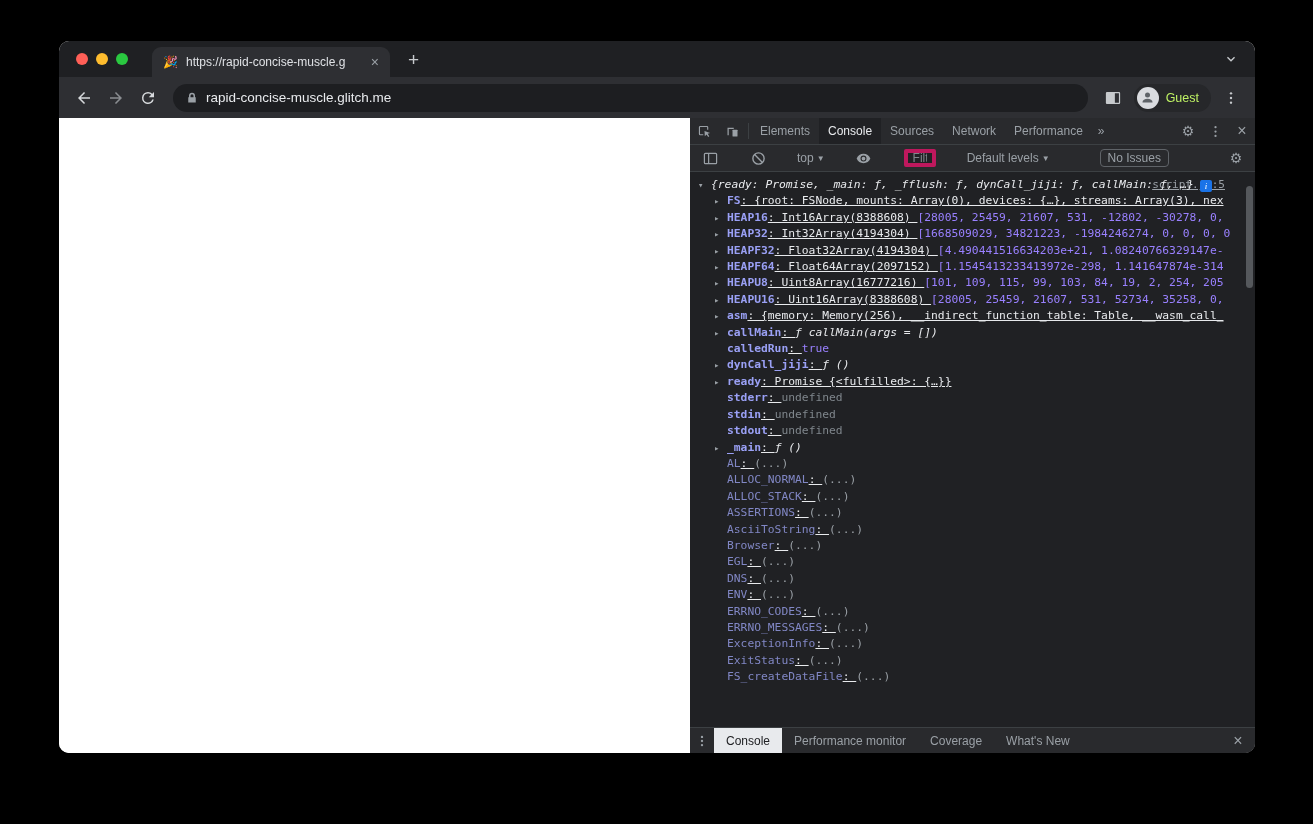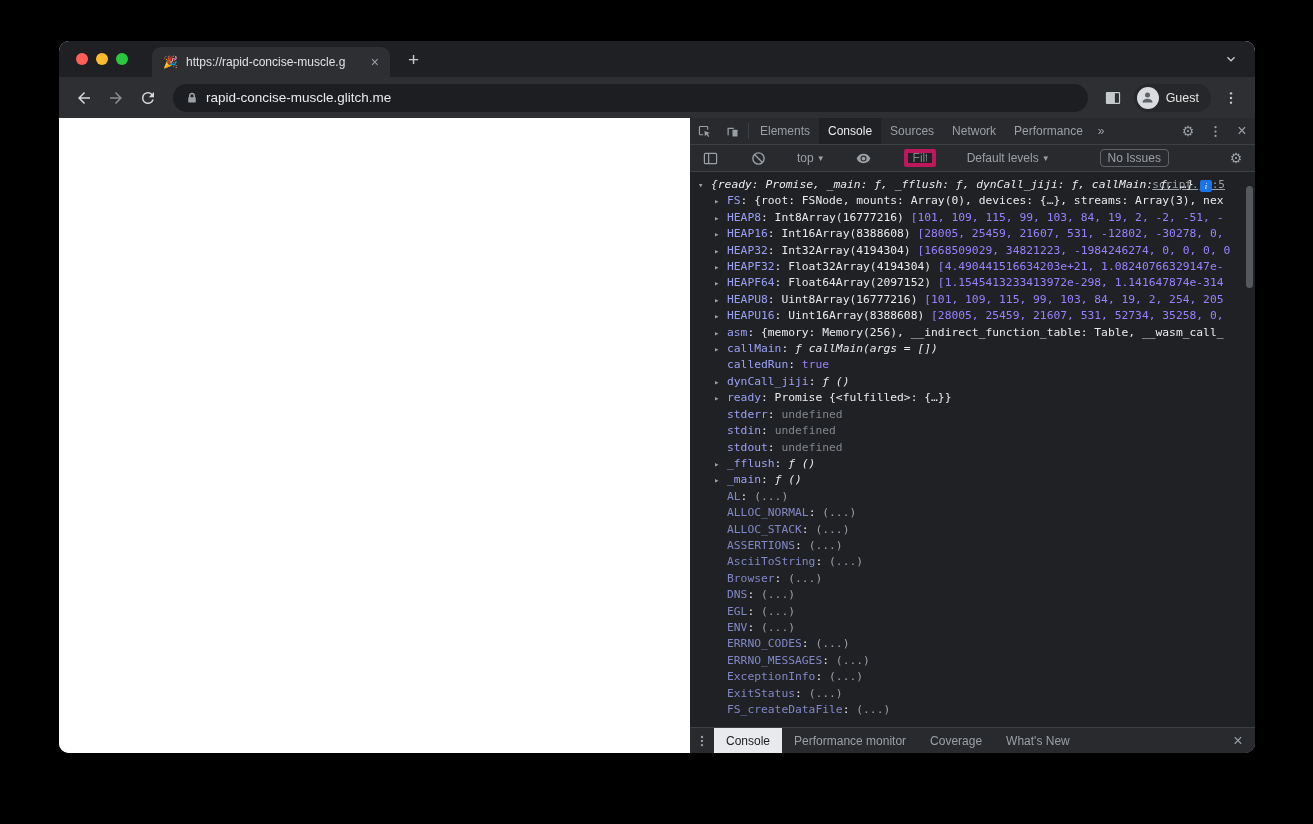--- a/index.html
+++ b/index.html
@@ -33,21 +33,21 @@
   .navbtn svg { width:18px; height:18px; }
   .addressbar { flex:1; height:28px; margin:0 8px; border-radius:14px; background:#1d1e21;
                 display:flex; align-items:center; gap:8px; padding:0 13px; }
   .addressbar svg { width:12px; height:12px; color:#9aa0a6; flex:0 0 auto; }
   .addressbar .url { color:#e8eaed; font-size:13.5px; white-space:nowrap; }
   .sidepanel-btn { width:30px; height:30px; display:flex; align-items:center; justify-content:center; color:#c7cacd; }
   .sidepanel-btn svg { width:18px; height:18px; }
   .profile { height:28px; border-radius:14px; background:#26272a; display:flex; align-items:center; gap:7px; padding:3px 12px 3px 3px; margin:0 4px; }
   .avatar { width:22px; height:22px; border-radius:50%; background:#dadce0; display:flex; align-items:center; justify-content:center; color:#5f6368; }
   .avatar svg { width:15px; height:15px; }
-  .profile .plabel { color:#e5e5e5; font-size:12.5px; }
+  .profile .plabel { color:#bef264; font-size:12.5px; }
   .menu-btn { width:28px; height:28px; display:flex; align-items:center; justify-content:center; color:#c7cacd; }
   .menu-btn svg, .tab-search svg { width:16px; height:16px; }
   
   .content { flex:1; display:flex; min-height:0; }
   .page { flex:1; background:#fff; }
   .devtools { flex:0 0 565px; width:565px; background:#202124; display:flex; flex-direction:column; min-height:0; }
   
   .dt-tabs { flex:0 0 27px; background:#292a2d; border-bottom:1px solid #3c4043;
              display:flex; align-items:stretch; font-size:12px; color:#9aa0a6; }
   .dt-iconbtn { width:28px; display:flex; align-items:center; justify-content:center; color:#9aa0a6; }
@@ -69,23 +69,23 @@
                      color:#e8eaed; font-size:12px; font-family:"Liberation Sans",sans-serif; }
   .filterbox input::placeholder { color:#80868b; }
   .issues { border:1px solid #5f6368; border-radius:4px; padding:1px 7px; white-space:nowrap; color:#9aa0a6; }
   .tb-spacer { flex:1; }
   
   .dt-console { flex:1; position:relative; overflow:hidden; padding:5px 0 0 0;
                 font-family:"DejaVu Sans Mono", monospace; font-size:11.3px; line-height:16.4px; }
   .cline { white-space:pre; overflow:hidden; padding-right:14px; }
   .ind0 { padding-left:8px; } .ind1 { padding-left:24px; }
   .tri { display:inline-block; width:13px; color:#9aa0a6; font-size:9px; }
-  .tk-w { color:#e8eaed; }
+  .tk-w { color:#e8eaed;text-decoration:underline; }
   .tk-f { color:#e8eaed; font-style:italic; }
-  .tk-n { color:#9aa0f5; font-weight:normal; }
+  .tk-n { color:#9aa0f5; font-weight:bold; }
   .tk-nd { color:#8187c5; }
   .tk-v { color:#9980ff; }
   .tk-g { color:#9aa0a6; }
   .tk-u { color:#7f868c; }
   .srclink { float:right; margin-right:16px; color:#9aa0a6; text-decoration:underline; font-size:11px; }
   .badge { display:inline-block; width:12px; height:12px; margin-left:6px; border-radius:2px;
            background:#1a73e8; color:#fff; font-size:9px; line-height:12px; text-align:center;
            font-style:italic; vertical-align:-1px; font-family:"Liberation Serif",serif; }
   .vthumb { position:absolute; right:2px; top:14px; width:7px; height:102px; background:#55585c; border-radius:4px; }
   
@@ -238,45 +238,43 @@
           <span class="dt-vdiv"></span>
           <span class="issues">No Issues</span>
           <span class="tb-spacer"></span>
           <span class="glyphbtn">⚙</span>
         </div>
 
         <div class="dt-console">
           <div class="vthumb"></div>
         <div class="cline ind0"><span class="srclink">script.js:5</span><span class="tri">▾</span><span class="tk-f">{ready: Promise, _main: ƒ, _fflush: ƒ, dynCall_jiji: ƒ, callMain: ƒ, …}</span><span class="badge">i</span></div>
             <div class="cline ind1"><span class="tri">▸</span><span class="tk-n">FS</span><span class="tk-w">: {root: FSNode, mounts: Array(0), devices: {…}, streams: Array(3), nex</span></div>
-            <div class="cline ind1"><span class="tri">▸</span><span class="tk-n">HEAP8</span><span class="tk-w">: Int8Array(16777216) </span><span class="tk-v">[101, 109, 115, 99, 103, 84, 19, 2, -2, -51, -</span></div>
             <div class="cline ind1"><span class="tri">▸</span><span class="tk-n">HEAP16</span><span class="tk-w">: Int16Array(8388608) </span><span class="tk-v">[28005, 25459, 21607, 531, -12802, -30278, 0,</span></div>
             <div class="cline ind1"><span class="tri">▸</span><span class="tk-n">HEAP32</span><span class="tk-w">: Int32Array(4194304) </span><span class="tk-v">[1668509029, 34821223, -1984246274, 0, 0, 0, 0</span></div>
             <div class="cline ind1"><span class="tri">▸</span><span class="tk-n">HEAPF32</span><span class="tk-w">: Float32Array(4194304) </span><span class="tk-v">[4.490441516634203e+21, 1.08240766329147e-</span></div>
             <div class="cline ind1"><span class="tri">▸</span><span class="tk-n">HEAPF64</span><span class="tk-w">: Float64Array(2097152) </span><span class="tk-v">[1.1545413233413972e-298, 1.141647874e-314</span></div>
             <div class="cline ind1"><span class="tri">▸</span><span class="tk-n">HEAPU8</span><span class="tk-w">: Uint8Array(16777216) </span><span class="tk-v">[101, 109, 115, 99, 103, 84, 19, 2, 254, 205</span></div>
             <div class="cline ind1"><span class="tri">▸</span><span class="tk-n">HEAPU16</span><span class="tk-w">: Uint16Array(8388608) </span><span class="tk-v">[28005, 25459, 21607, 531, 52734, 35258, 0,</span></div>
             <div class="cline ind1"><span class="tri">▸</span><span class="tk-n">asm</span><span class="tk-w">: {memory: Memory(256), __indirect_function_table: Table, __wasm_call_</span></div>
             <div class="cline ind1"><span class="tri">▸</span><span class="tk-n">callMain</span><span class="tk-w">: </span><span class="tk-f">ƒ callMain(args = [])</span></div>
             <div class="cline ind1"><span class="tri"> </span><span class="tk-n">calledRun</span><span class="tk-w">: </span><span class="tk-v">true</span></div>
             <div class="cline ind1"><span class="tri">▸</span><span class="tk-n">dynCall_jiji</span><span class="tk-w">: </span><span class="tk-f">ƒ ()</span></div>
             <div class="cline ind1"><span class="tri">▸</span><span class="tk-n">ready</span><span class="tk-w">: Promise {&lt;fulfilled&gt;: {…}}</span></div>
             <div class="cline ind1"><span class="tri"> </span><span class="tk-n">stderr</span><span class="tk-w">: </span><span class="tk-u">undefined</span></div>
             <div class="cline ind1"><span class="tri"> </span><span class="tk-n">stdin</span><span class="tk-w">: </span><span class="tk-u">undefined</span></div>
             <div class="cline ind1"><span class="tri"> </span><span class="tk-n">stdout</span><span class="tk-w">: </span><span class="tk-u">undefined</span></div>
-            <div class="cline ind1"><span class="tri">▸</span><span class="tk-n">_fflush</span><span class="tk-w">: </span><span class="tk-f">ƒ ()</span></div>
             <div class="cline ind1"><span class="tri">▸</span><span class="tk-n">_main</span><span class="tk-w">: </span><span class="tk-f">ƒ ()</span></div>
             <div class="cline ind1"><span class="tri"> </span><span class="tk-nd">AL</span><span class="tk-w">: </span><span class="tk-g">(...)</span></div>
             <div class="cline ind1"><span class="tri"> </span><span class="tk-nd">ALLOC_NORMAL</span><span class="tk-w">: </span><span class="tk-g">(...)</span></div>
             <div class="cline ind1"><span class="tri"> </span><span class="tk-nd">ALLOC_STACK</span><span class="tk-w">: </span><span class="tk-g">(...)</span></div>
             <div class="cline ind1"><span class="tri"> </span><span class="tk-nd">ASSERTIONS</span><span class="tk-w">: </span><span class="tk-g">(...)</span></div>
             <div class="cline ind1"><span class="tri"> </span><span class="tk-nd">AsciiToString</span><span class="tk-w">: </span><span class="tk-g">(...)</span></div>
             <div class="cline ind1"><span class="tri"> </span><span class="tk-nd">Browser</span><span class="tk-w">: </span><span class="tk-g">(...)</span></div>
+            <div class="cline ind1"><span class="tri"> </span><span class="tk-nd">EGL</span><span class="tk-w">: </span><span class="tk-g">(...)</span></div>
             <div class="cline ind1"><span class="tri"> </span><span class="tk-nd">DNS</span><span class="tk-w">: </span><span class="tk-g">(...)</span></div>
-            <div class="cline ind1"><span class="tri"> </span><span class="tk-nd">EGL</span><span class="tk-w">: </span><span class="tk-g">(...)</span></div>
             <div class="cline ind1"><span class="tri"> </span><span class="tk-nd">ENV</span><span class="tk-w">: </span><span class="tk-g">(...)</span></div>
             <div class="cline ind1"><span class="tri"> </span><span class="tk-nd">ERRNO_CODES</span><span class="tk-w">: </span><span class="tk-g">(...)</span></div>
             <div class="cline ind1"><span class="tri"> </span><span class="tk-nd">ERRNO_MESSAGES</span><span class="tk-w">: </span><span class="tk-g">(...)</span></div>
             <div class="cline ind1"><span class="tri"> </span><span class="tk-nd">ExceptionInfo</span><span class="tk-w">: </span><span class="tk-g">(...)</span></div>
             <div class="cline ind1"><span class="tri"> </span><span class="tk-nd">ExitStatus</span><span class="tk-w">: </span><span class="tk-g">(...)</span></div>
             <div class="cline ind1"><span class="tri"> </span><span class="tk-nd">FS_createDataFile</span><span class="tk-w">: </span><span class="tk-g">(...)</span></div>
           </div>
 
         <div class="dt-drawer">
           <span class="drawer-dots">

